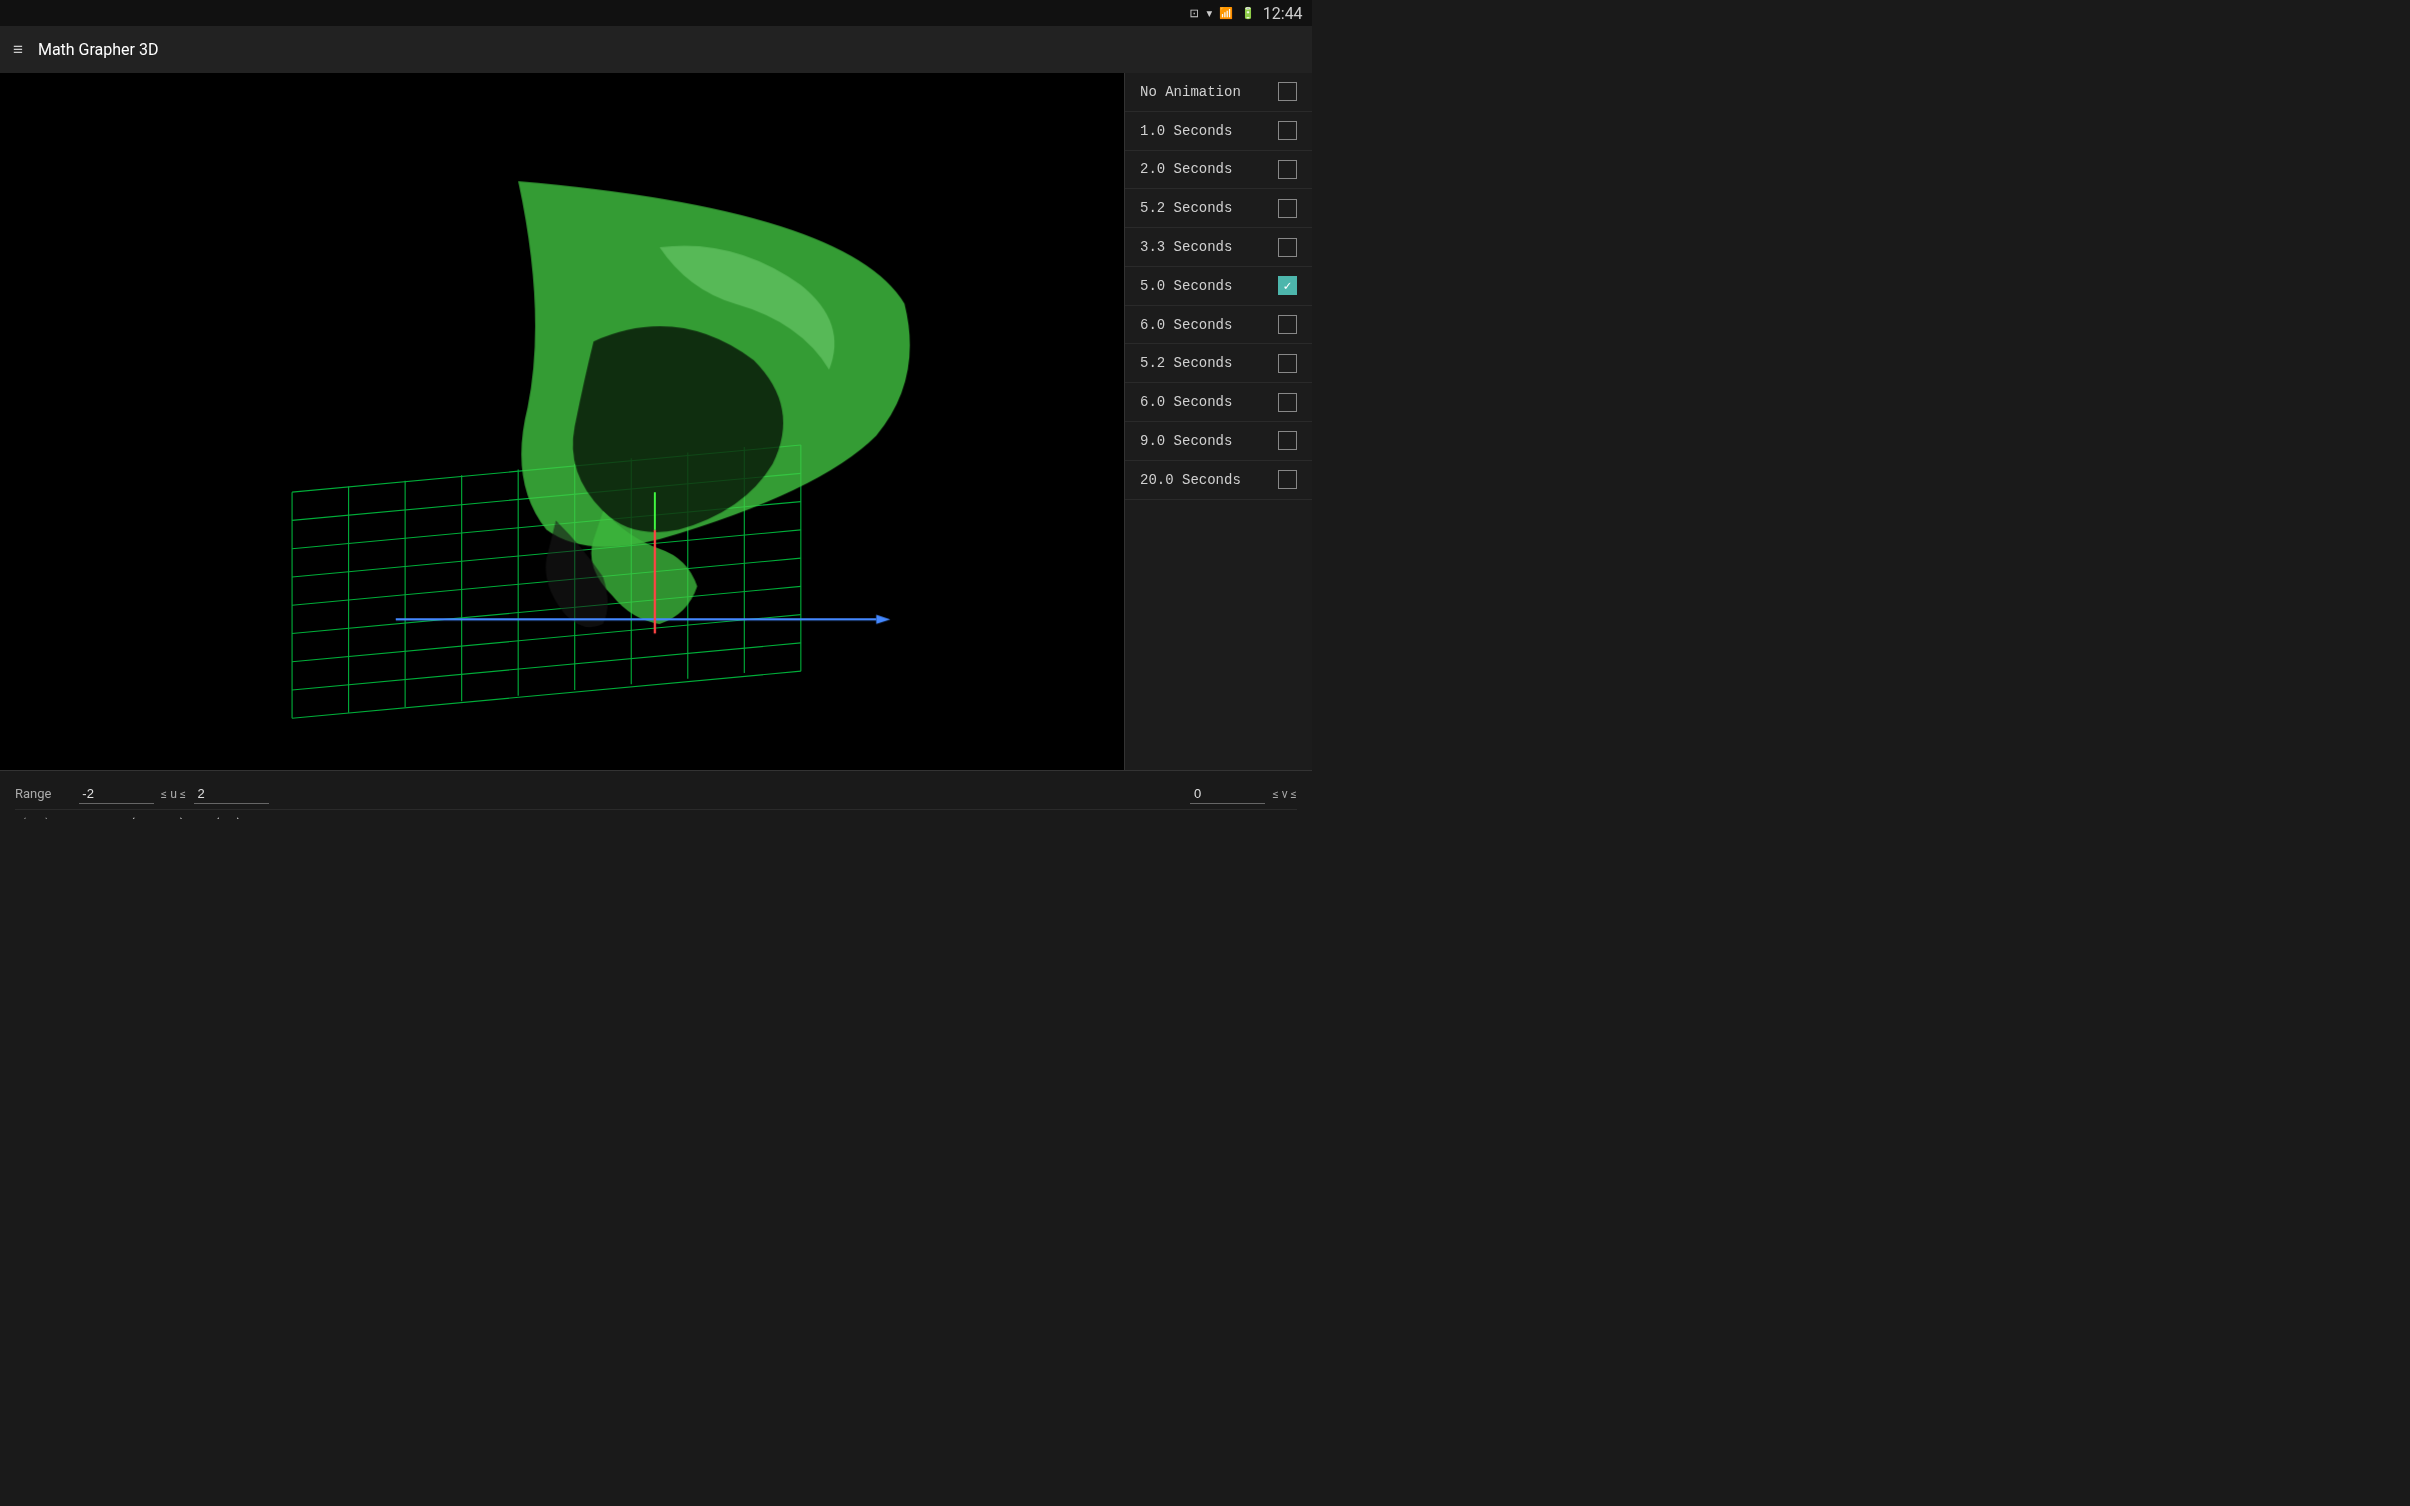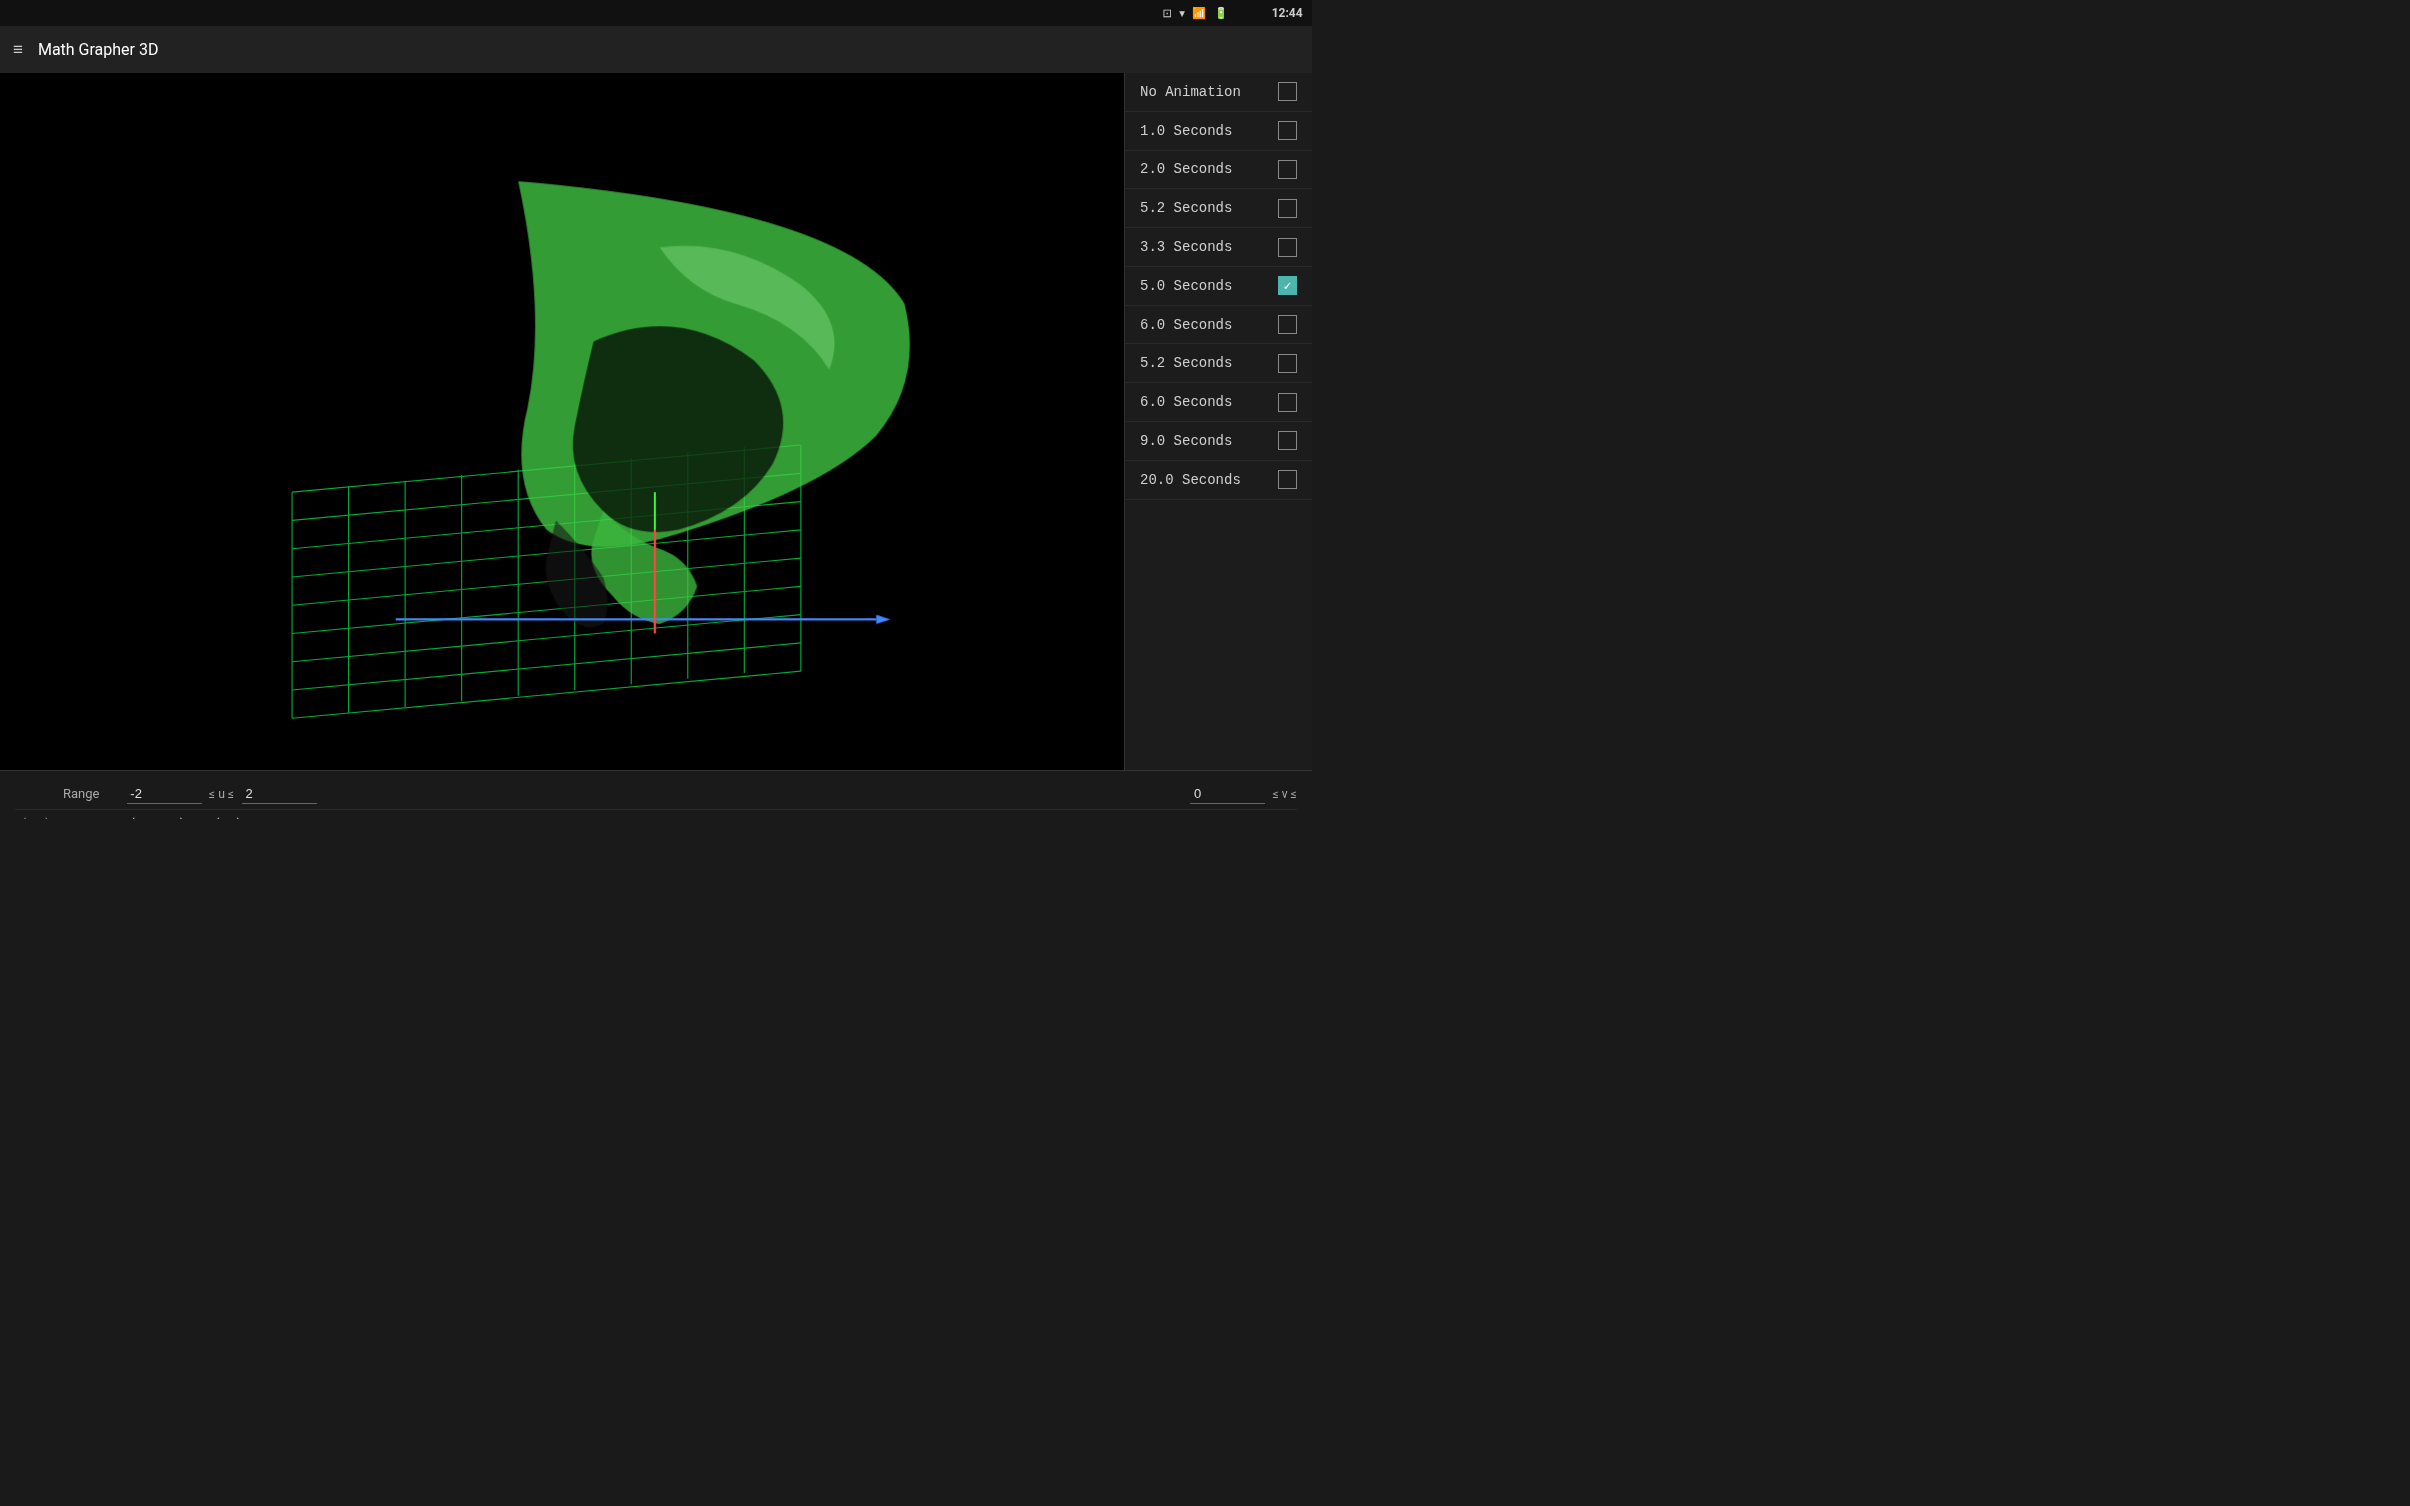--- a/index.html
+++ b/index.html
@@ -22,23 +22,22 @@
       justify-content: flex-end;
       padding: 0 9.4px;
       gap: 7.5px;
     }
     .status-icon {
       color: #ccc;
       font-size: 11.3px;
     }
     #clock {
       color: #ccc;
-      font-size: 12px;
-      font-weight: bold;
-      margin-left: 36px;
+      font-size: 16px;
+      font-weight: normal;
     }
 
     
     #top-bar {
       background: #222;
       height: 47px;
       display: flex;
       align-items: center;
       padding: 0 13px;
       gap: 15px;
@@ -152,21 +151,20 @@
       display: flex;
       align-items: center;
       padding: 5.6px 0;
       gap: 7.5px;
       border-bottom: 0.9px solid #2a2a2a;
     }
     .range-label {
       color: #aaa;
       font-size: 13px;
       width: 56px;
-      margin-left: 48px;
     }
     .range-input {
       background: transparent;
       border: none;
       border-bottom: 0.9px solid #666;
       color: #e0e0e0;
       font-size: 13px;
       width: 75px;
       outline: none;
       padding: 1.9px 3.8px;

